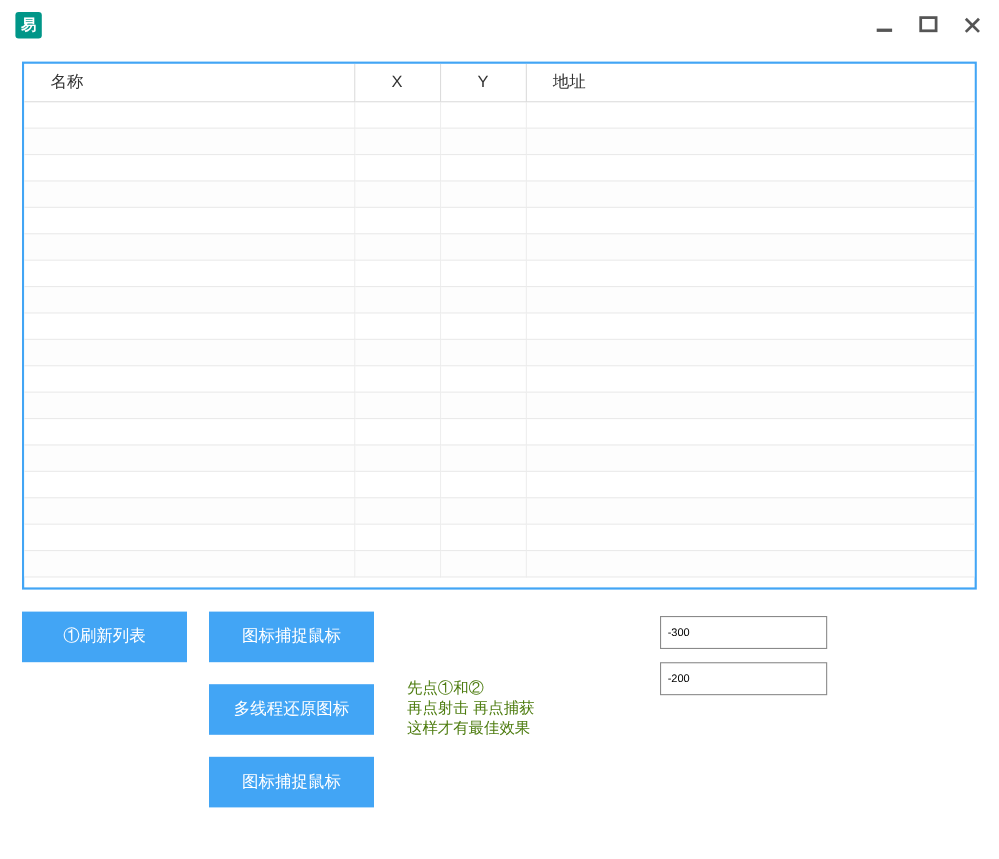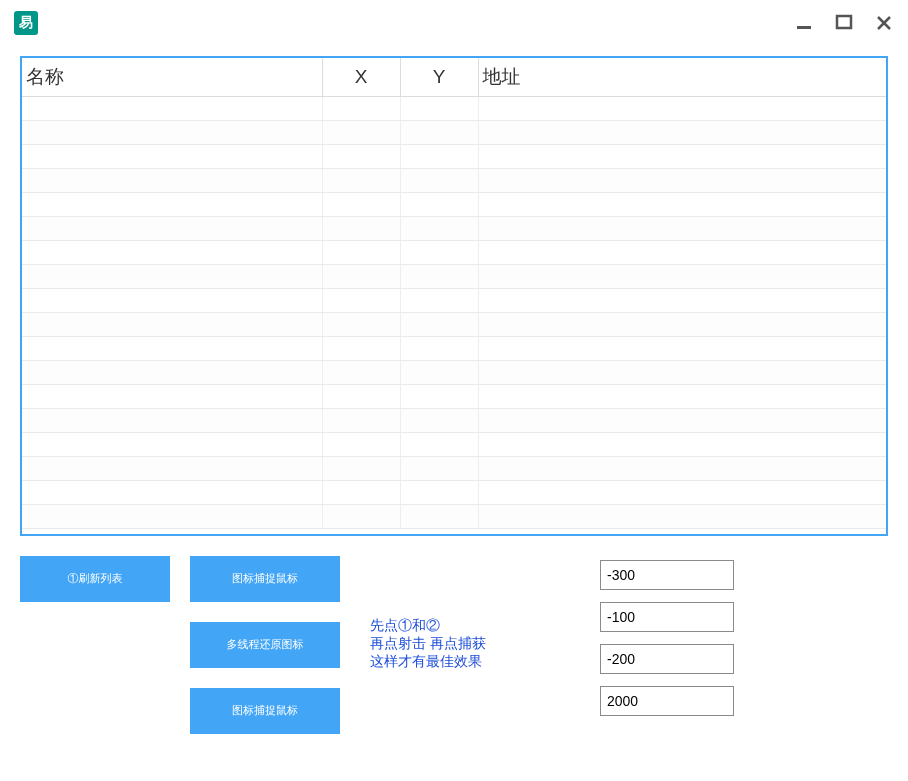--- a/index.html
+++ b/index.html
@@ -61,23 +61,23 @@
       background: #fff;
       overflow: hidden;
     }
     table {
       width: 100%;
       border-collapse: collapse;
       table-layout: fixed;
     }
     th {
       text-align: left;
-      padding: 6px 4px;
+      padding: 6px 24px;
       font-weight: normal;
-      font-size: 19px;
+      font-size: 15px;
       border-right: 1px solid #dcdcdc;
       border-bottom: 1px solid #dcdcdc;
       background: #fff;
       height: 34px;
       color: #333;
     }
     th:last-child {
       border-right: none;
     }
     .col-name { width: 300px; }
@@ -110,52 +110,52 @@
       display: flex;
       flex-direction: column;
       gap: 20px;
     }
     .btn {
       background: #42a5f5;
       color: #fff;
       border: none;
       width: 150px;
       height: 46px;
-      font-size: 11px;
+      font-size: 15px;
       cursor: pointer;
       display: flex;
       align-items: center;
       justify-content: center;
       text-align: center;
       line-height: 1.2;
       font-family: inherit;
     }
     .hint-col {
       width: 220px;
       padding-top: 60px;
       padding-left: 10px;
     }
     .hint-text {
       font-size: 14px;
       line-height: 1.3;
-      color: #1d4ed8;
+      color: #4d7c0f;
       white-space: pre-line;
     }
     .input-col {
       display: flex;
       flex-direction: column;
       gap: 12px;
       padding-top: 4px;
     }
     .num-input {
-      width: 134px;
+      width: 152px;
       height: 28px;
       border: 1px solid #8a8a8a;
       padding: 14px 6px;
-      font-size: 14px;
+      font-size: 10px;
       font-family: inherit;
       background: #fff;
     }
   </style>
 </head>
 <body>
 
 <div class="titlebar">
   <div class="app-icon">
     <span>易</span>
@@ -313,18 +313,16 @@
       <button class="btn">多线程还原图标</button>
       <button class="btn">图标捕捉鼠标</button>
     </div>
     <div class="hint-col">
       <div class="hint-text"><span>先点①和②</span>
 <span>再点射击 再点捕获</span>
 <span>这样才有最佳效果</span></div>
     </div>
     <div class="input-col">
       <input class="num-input" type="text" value="-300" style="">
-      <input class="num-input" type="text" value="-100" style="">
       <input class="num-input" type="text" value="-200" style="">
-      <input class="num-input" type="text" value="2000" style="">
     </div>
   </div>
 </div>
 
 </body></html>

